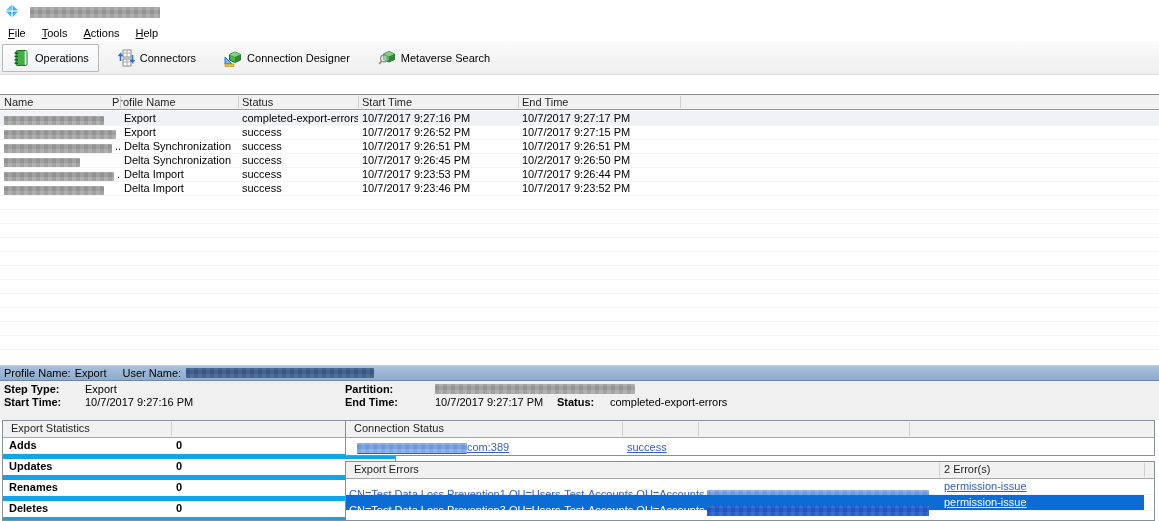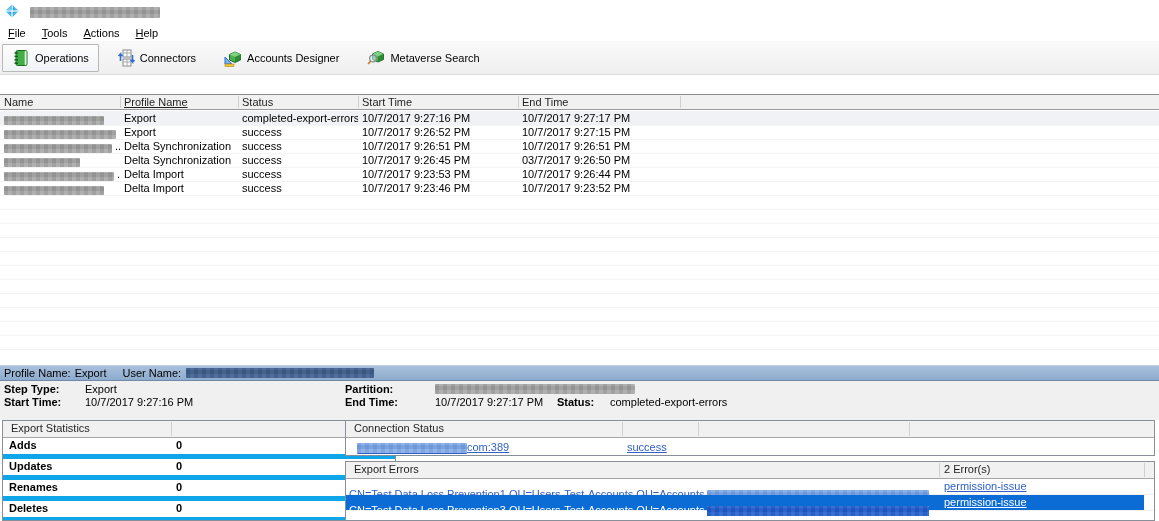--- a/index.html
+++ b/index.html
@@ -129,42 +129,42 @@
           <svg class="tb-icon" viewBox="0 0 18 18">
             <polygon points="1,15 8,15 1,8" fill="#7fb2e5" stroke="#2f6fd1"></polygon>
             <rect x="1" y="15" width="9" height="2.4" fill="#f0c53a" stroke="#b08a12" stroke-width="0.6"></rect>
             <g>
               <polygon points="11,3 16.5,5.5 16.5,11 11,13.5 5.5,11 5.5,5.5" fill="#46b04d" stroke="#1d6e23"></polygon>
               <polygon points="11,3 16.5,5.5 11,8 5.5,5.5" fill="#7fd184"></polygon>
               <polygon points="11,8 16.5,5.5 16.5,11 11,13.5" fill="#2e8a36"></polygon>
             </g>
           </svg>
         </span>
-        <span>Accounts Designer</span>
+        <span>Connection Designer</span>
       </div>
       <div class="tb-btn">
         <span style="display: inline-flex;">
           <svg class="tb-icon" viewBox="0 0 18 18">
             <g>
               <polygon points="11,2.5 16.5,5 16.5,10.5 11,13 5.5,10.5 5.5,5" fill="#46b04d" stroke="#1d6e23"></polygon>
               <polygon points="11,2.5 16.5,5 11,7.5 5.5,5" fill="#7fd184"></polygon>
               <polygon points="11,7.5 16.5,5 16.5,10.5 11,13" fill="#2e8a36"></polygon>
             </g>
             <circle cx="6" cy="9.5" r="3.4" fill="rgba(220,235,250,0.55)" stroke="#8a8f96" stroke-width="1.3"></circle>
             <line x1="3.6" y1="12" x2="1.2" y2="15" stroke="#c98a2c" stroke-width="2"></line>
           </svg>
         </span>
         <span>Metaverse Search</span>
       </div>
     </div>
 
 
   <div class="ops-header">
     <span class="hcell" style="left:4px;">Name</span>
-    <span class="hcell" style="left:124px;text-decoration:underline;">Profile Name</span>
+    <span class="hcell" style="left:112px;">Profile Name</span>
     <span class="hcell" style="left:242px;">Status</span>
     <span class="hcell" style="left:362px;">Start Time</span>
     <span class="hcell" style="left:522px;">End Time</span>
     <span class="hdiv" style="left:120px;"></span>
     <span class="hdiv" style="left:238px;"></span>
     <span class="hdiv" style="left:358px;"></span>
     <span class="hdiv" style="left:518px;"></span>
     <span class="hdiv" style="left:680px;"></span>
   </div>
 
@@ -188,21 +188,21 @@
         <span class="cell" style="left: 124px; width: 114px;">Delta Synchronization</span>
         <span class="cell" style="left: 242px; width: 116px;">success</span>
         <span class="cell" style="left: 362px; width: 156px;">10/7/2017 9:26:51 PM</span>
         <span class="cell" style="left: 522px; width: 158px;">10/7/2017 9:26:51 PM</span>
       </div>
       <div class="ops-row" style="top: 43px;">
         <span class="cell" style="left: 4px; width: 116px;"><span class="redact" style="width: 76px; height: 9px; margin-top: 2px;"></span></span>
         <span class="cell" style="left: 124px; width: 114px;">Delta Synchronization</span>
         <span class="cell" style="left: 242px; width: 116px;">success</span>
         <span class="cell" style="left: 362px; width: 156px;">10/7/2017 9:26:45 PM</span>
-        <span class="cell" style="left: 522px; width: 158px;">03/7/2017 9:26:50 PM</span>
+        <span class="cell" style="left: 522px; width: 158px;">10/2/2017 9:26:50 PM</span>
       </div>
       <div class="ops-row" style="top: 57px;">
         <span class="cell" style="left: 4px; width: 116px;"><span class="redact" style="width: 110px; height: 9px; margin-top: 2px;"></span> ..</span>
         <span class="cell" style="left: 124px; width: 114px;">Delta Import</span>
         <span class="cell" style="left: 242px; width: 116px;">success</span>
         <span class="cell" style="left: 362px; width: 156px;">10/7/2017 9:23:53 PM</span>
         <span class="cell" style="left: 522px; width: 158px;">10/7/2017 9:26:44 PM</span>
       </div>
       <div class="ops-row" style="top: 71px;">
         <span class="cell" style="left: 4px; width: 116px;"><span class="redact" style="width: 100px; height: 9px; margin-top: 2px;"></span></span>

